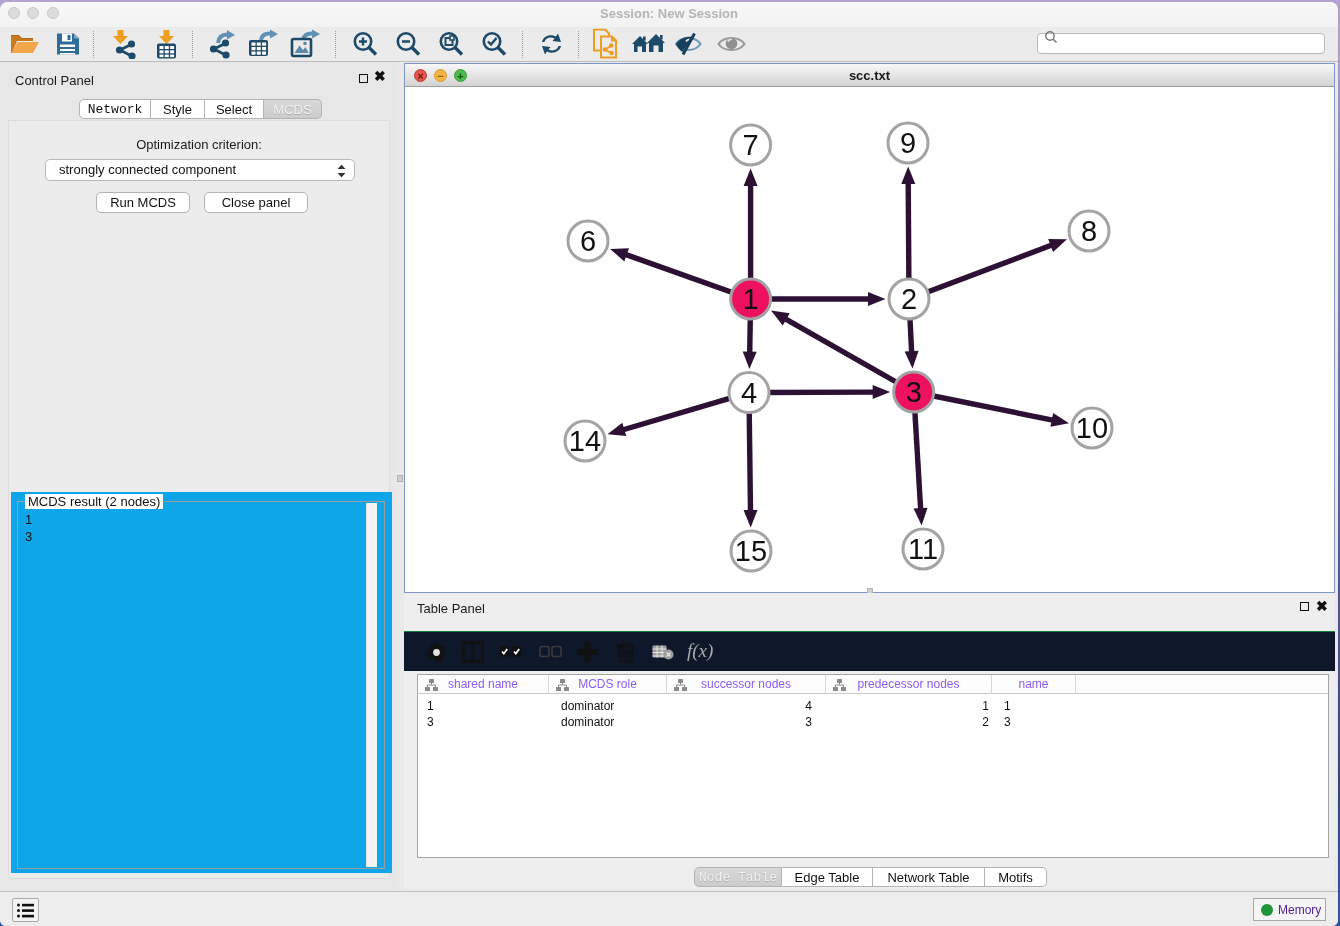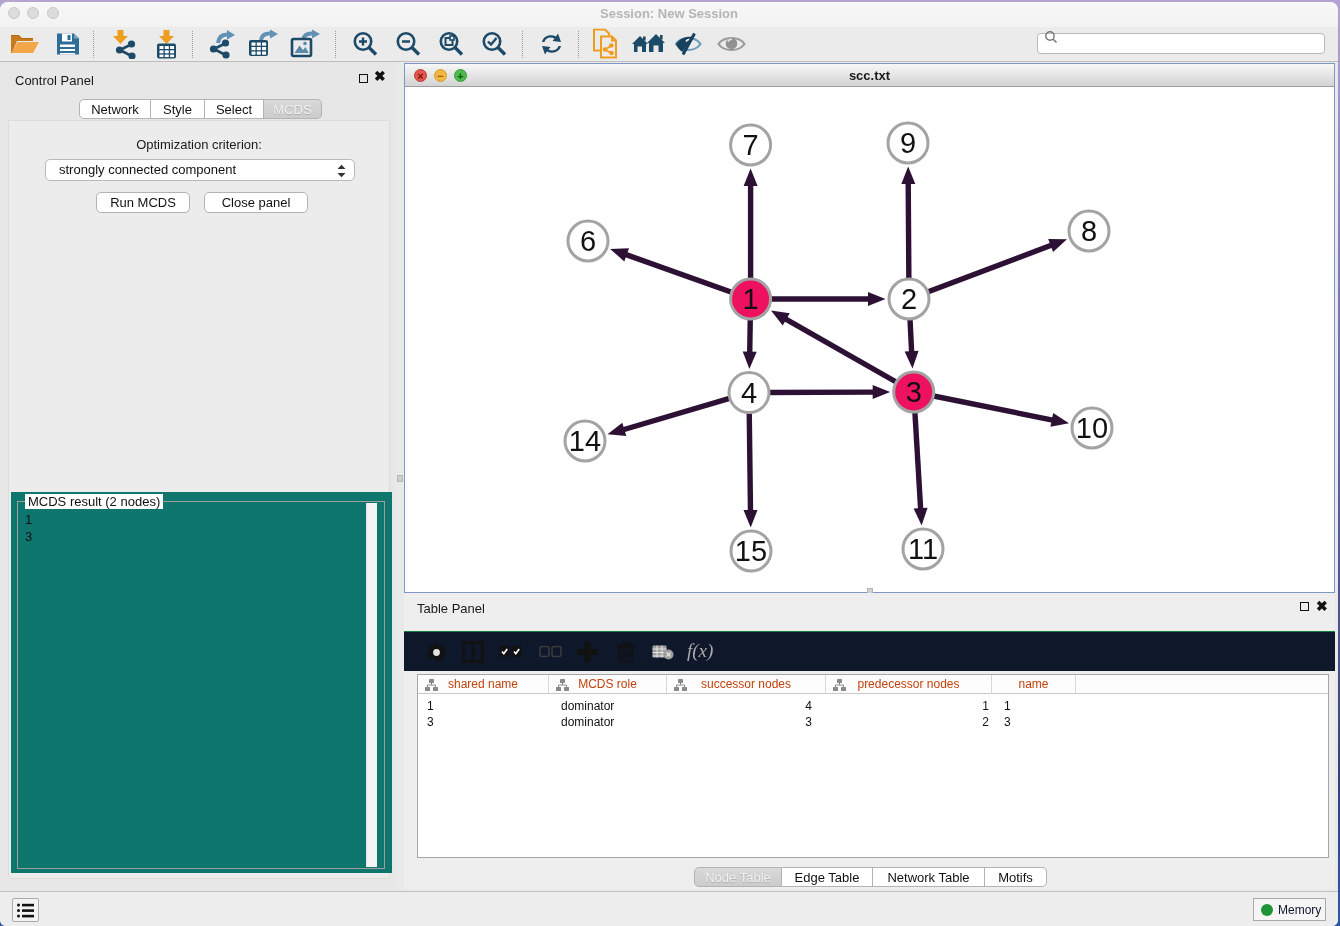--- a/index.html
+++ b/index.html
@@ -42,30 +42,30 @@
 #tptoolbar { position:absolute; left:0; top:38px; width:100%; height:40px; background:#0f172a;
   border-top:1px solid #15803d; }
 #tbl { position:absolute; left:13px; top:81px; width:912px; height:184px;
   background:#fff; border:1px solid #a6a6a6; }
 
 .t13 { font-size:13px; color:#1a1a1a; }
 
 .tabs { position:absolute; display:flex; height:20px; }
 .tab { height:20px; line-height:19px; font-size:13px; text-align:center;
   background:#fff; border:1px solid #b3b3b3; border-left:none; color:#111; }
-.tab.first { border-left:1px solid #b3b3b3; border-radius:5px 0 0 5px; }
+.tab.first { border-left:1px solid #b3b3b3; border-radius:5px 0 0 5px;font-family:Liberation Mono, monospace; }
 .tab.last  { border-radius:0 5px 5px 0; }
 .tab.sel { background:linear-gradient(#d9d9d9,#cccccc); color:#f2f2f2;
   text-shadow:0 1px 1px #aaa; }
 
 .btn { position:absolute; background:#fff; border:1px solid #b3b3b3; border-radius:5px;
   font-size:13px; color:#111; text-align:center; }
 #tptoolbar svg { position:absolute; top:50%; transform:translateY(-50%); }
 .hcell { position:absolute; top:0; height:19px; line-height:19px; text-align:center;
-  font-size:12px; color:#c2410c; border-right:1px solid #d8d8d8; }
+  font-size:12px; color:#8b5cf6; border-right:1px solid #d8d8d8; }
 .hico { position:absolute; top:4px; }
 .trow { position:absolute; left:0; width:100%; height:16px; }
 .trow span { position:absolute; top:0; font-size:12px; color:#111; line-height:16px; }
 .trow span.rgt { text-align:right; }
 
 #statusbar { position:absolute; left:0; top:889px; width:100%; height:35px;
   background:#ededed; border-top:1px solid #c2c2c2; }
 </style>
 </head>
 <body>
@@ -262,21 +262,21 @@
       <div style="position:absolute;left:36px;top:38px;width:310px;height:22px;background:#fff;border:1px solid #b9b9b9;border-radius:5px">
         <div style="position:absolute;left:13px;top:2px;font-size:13px;color:#111">strongly connected component</div>
         <svg width="11" height="14" viewBox="0 0 11 14" style="position:absolute;right:7px;top:4px">
           <path d="M1.5 5 L5.5 0.8 L9.5 5 Z" fill="#333"></path>
           <path d="M1.5 9 L5.5 13.2 L9.5 9 Z" fill="#333"></path>
         </svg>
       </div>
       <div style="position:absolute;left:0;top:16px;width:100%;text-align:center;font-size:13px;color:#1a1a1a">Optimization criterion:</div>
       <div class="btn" style="left:87px;top:71px;width:94px;height:21px;line-height:20px;">Run MCDS</div>
       <div class="btn" style="left:195px;top:71px;width:104px;height:21px;line-height:20px;">Close panel</div>
-      <div id="mcdsbox" style="position:absolute;left:2px;top:371px;width:381px;height:381px;background:#0f766e">
+      <div id="mcdsbox" style="position:absolute;left:2px;top:371px;width:381px;height:381px;background:#0ea5e9">
         <div style="position:absolute;left:6px;top:9px;width:368px;height:368px;border:1px solid #9d9d9d"></div>
         <div style="position:absolute;left:14px;top:2px;font-size:13px;color:#111;background:#fff;padding:0 3px">MCDS result (2 nodes)</div>
         <div style="position:absolute;left:355px;top:11px;width:11px;height:364px;background:#f3f3f3;border-left:1px solid #e2e2e2"></div>
         <div style="position:absolute;left:14px;top:20px;font-size:13px;color:#111;line-height:16.5px">1<br>3</div>
       </div>
     </div>
   </div>
 
   <div style="position:absolute;left:397px;top:473px;width:6px;height:7px;background:#cfcfcf;border:1px solid #b5b5b5"></div>
 
@@ -486,16 +486,16 @@
         <circle cx="1.5" cy="2" r="1.5" fill="#111"></circle>
           <rect x="5" y="0.8" width="12" height="2.6" fill="#111"></rect>
         <circle cx="1.5" cy="7.5" r="1.5" fill="#111"></circle>
           <rect x="5" y="6.3" width="12" height="2.6" fill="#111"></rect>
         <circle cx="1.5" cy="13" r="1.5" fill="#111"></circle>
           <rect x="5" y="11.8" width="12" height="2.6" fill="#111"></rect>
       </svg>
     </div>
     <div style="position:absolute;left:1253px;top:6px;width:73px;height:23px;background:#f5f5f5;border:1px solid #a9a9a9">
       <div style="position:absolute;left:7px;top:5px;width:12px;height:12px;border-radius:50%;background:#1e9439"></div>
-      <div style="position:absolute;left:24px;top:4px;font-size:12px;color:#0f172a">Memory</div>
+      <div style="position:absolute;left:24px;top:4px;font-size:12px;color:#4c1d95">Memory</div>
     </div>
   </div>
 </div>
 
 </body></html>

